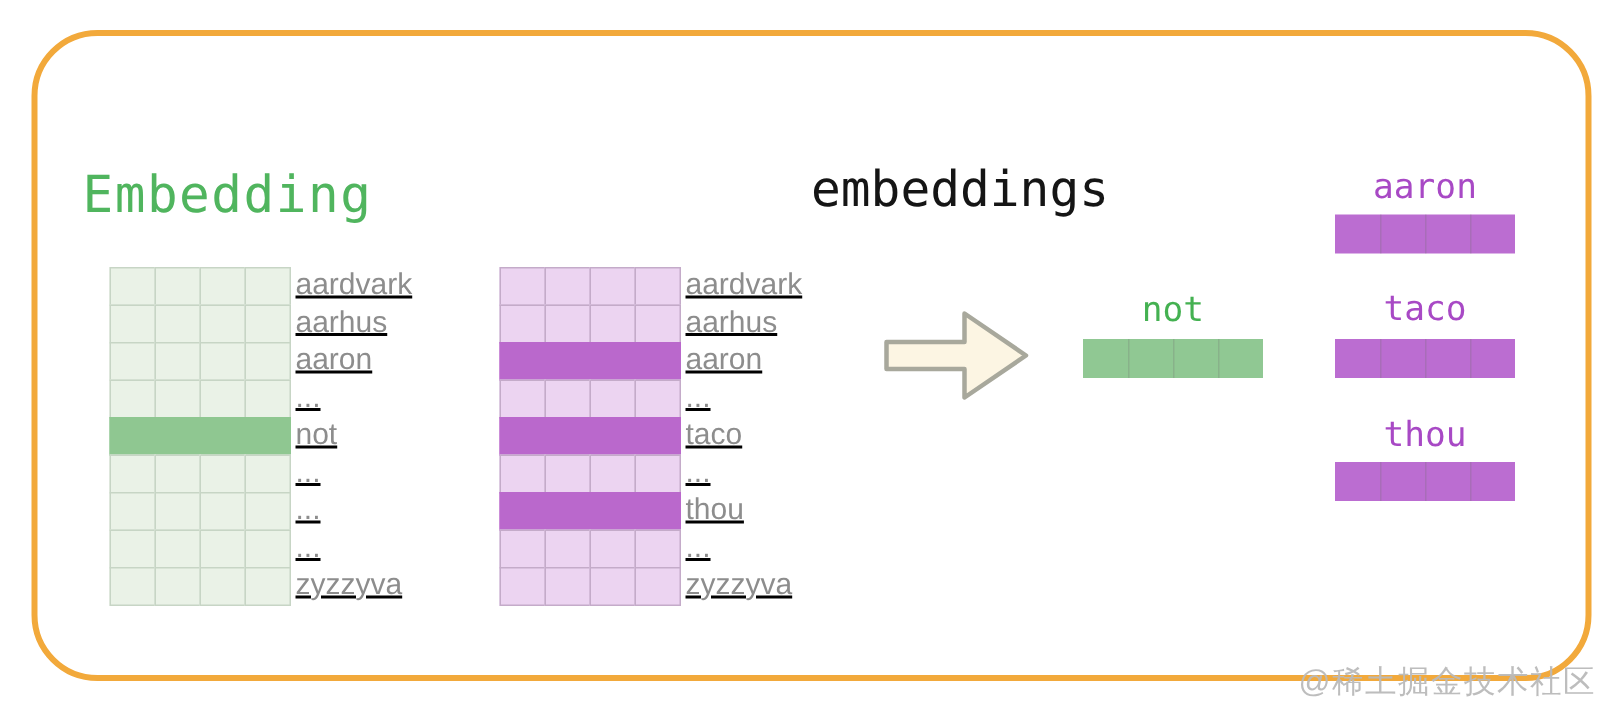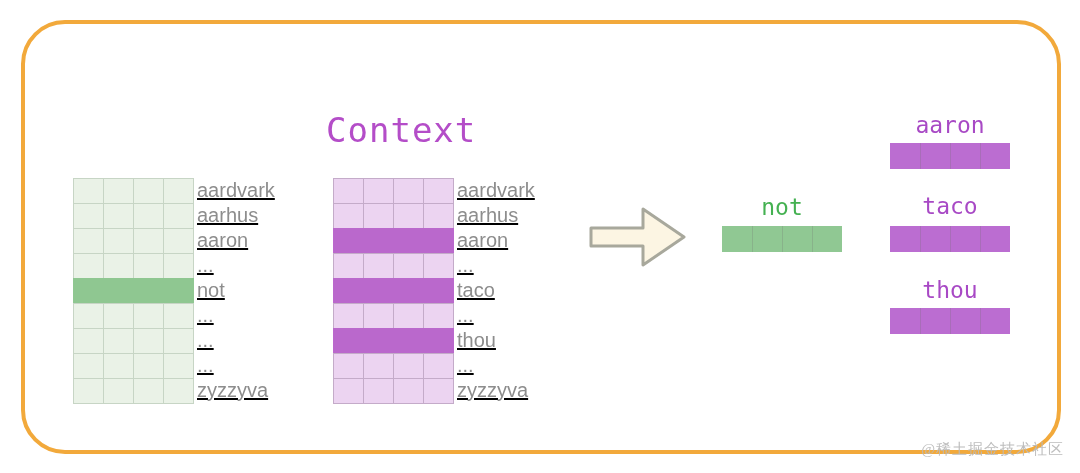--- a/index.html
+++ b/index.html
@@ -52,34 +52,35 @@
   .word-thou  { left:890px; top:277px; }
   .vector-bar { position:absolute; display:flex; }
   .bar-not   { left:722px; top:226px; }
   .bar-aaron { left:890px; top:143px; }
   .bar-taco  { left:890px; top:226px; }
   .bar-thou  { left:890px; top:308px; }
   .bar-cell { width:30px; height:26px; }
   .bar-cell + .bar-cell { border-left:1px solid rgba(110,110,110,0.25); }
   .watermark {
     position:absolute; right:16px; top:440px; z-index:5;
-    font-family:Liberation Serif, serif; font-size:15px;
+    font-family:Liberation Sans, sans-serif; font-size:21px;
     color:rgba(185,185,185,0.95); letter-spacing:1px; white-space:nowrap;
   }
 </style>
 </head>
 <body>
 
 <div class="canvas">
   <div class="frame"></div>
 
-  <div class="matrix-title title-context">Context</div>
+  <div class="matrix-title title-embedding">Embedding</div>
 
   <div class="heading">
     <br>
+    <span>embeddings</span>
   </div>
 
   <div class="grid grid-embedding">
       <div class="grid-row">
         <span class="grid-cell" style="background: rgb(234, 242, 231); border-color: rgb(199, 213, 197);"></span>
         <span class="grid-cell" style="background: rgb(234, 242, 231); border-color: rgb(199, 213, 197);"></span>
         <span class="grid-cell" style="background: rgb(234, 242, 231); border-color: rgb(199, 213, 197);"></span>
         <span class="grid-cell" style="background: rgb(234, 242, 231); border-color: rgb(199, 213, 197);"></span>
       </div>
       <div class="grid-row">

